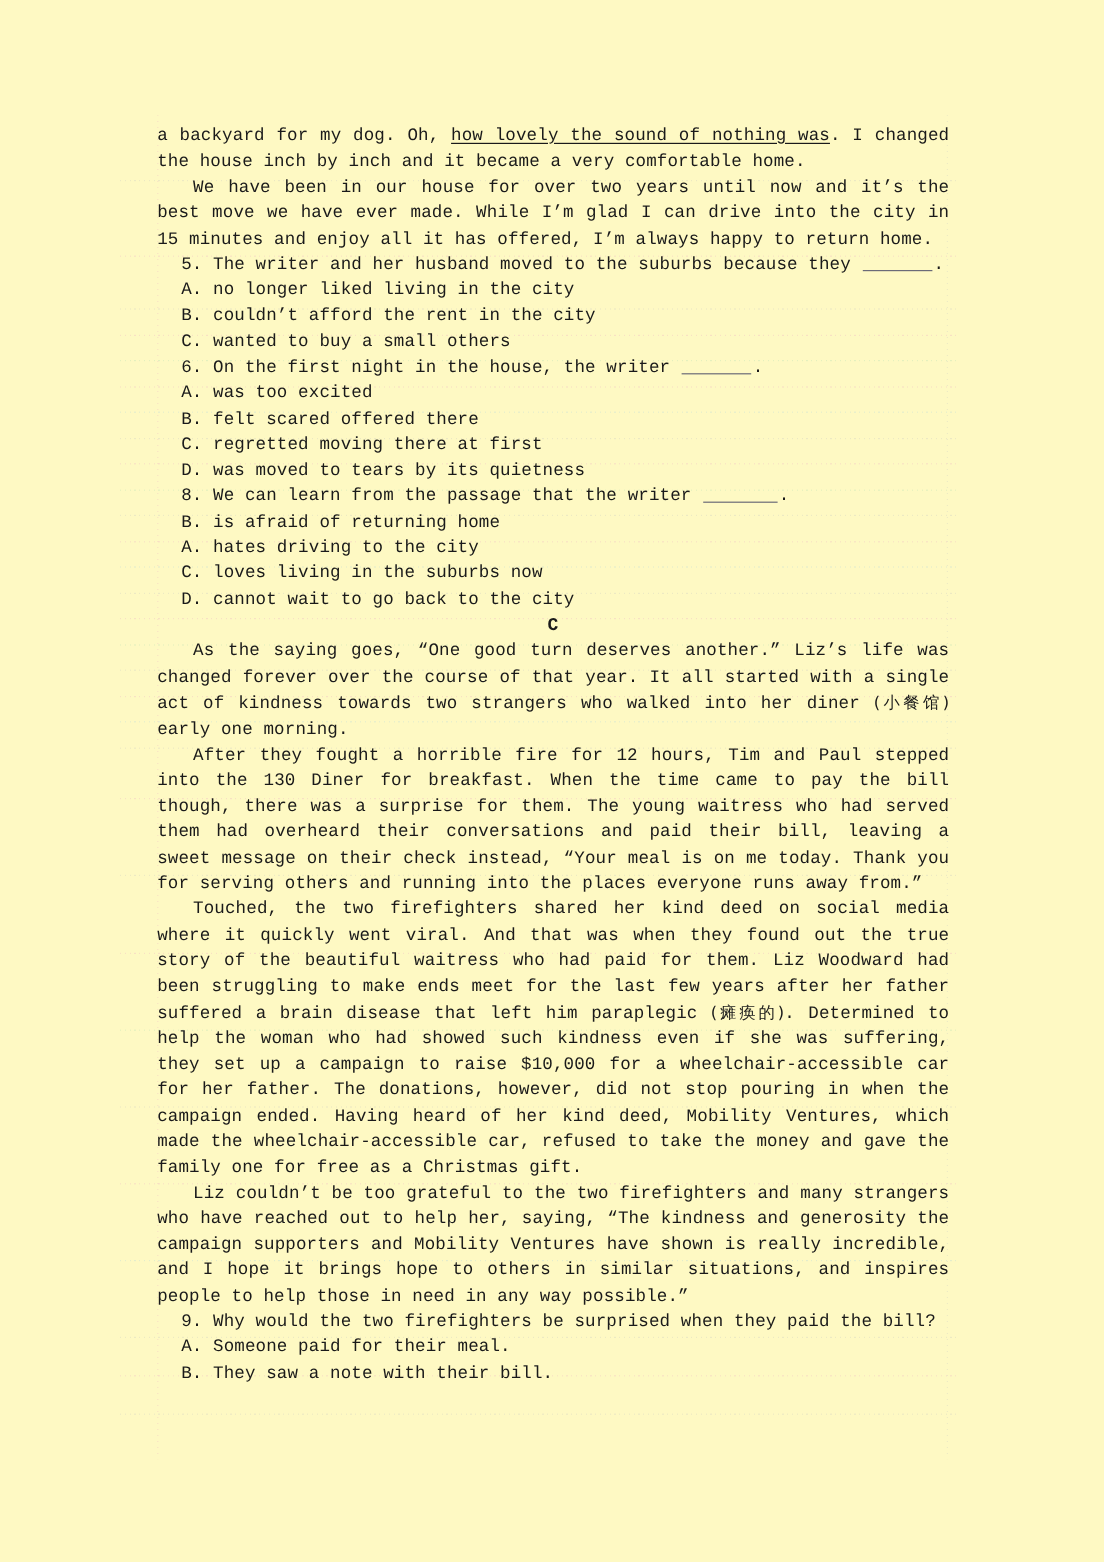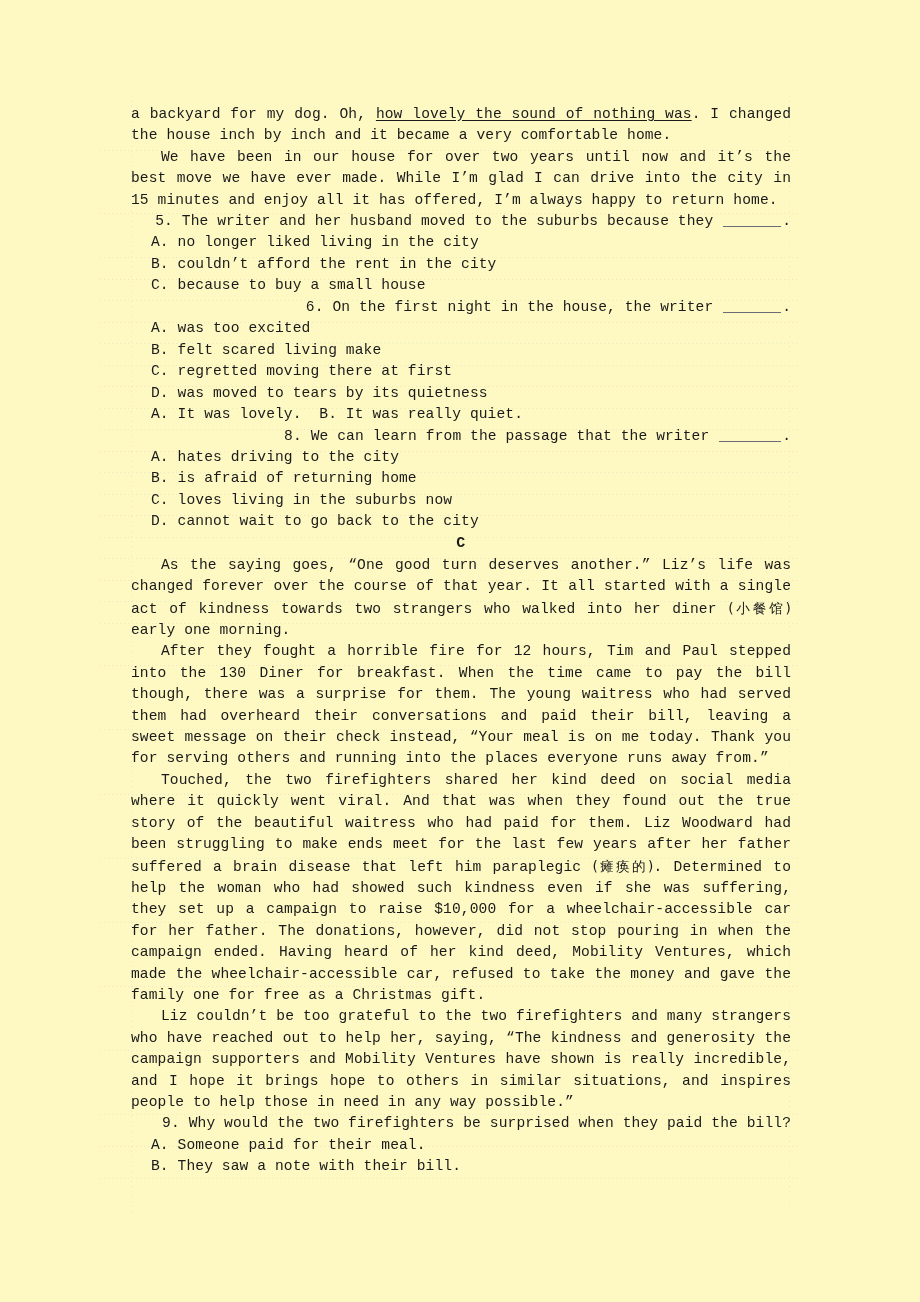--- a/index.html
+++ b/index.html
@@ -73,21 +73,21 @@
   p.para.indent { text-indent: 2.05em; }
 
   .qline {
     margin: 0;
     padding-left: 20px;
     font-size: 14.6px;
     line-height: 21.45px;
     white-space: pre;
     letter-spacing: 0.1px;
   }
-  .qline.q { padding-left: 20px; text-align: right; }
+  .qline.q { padding-left: 20px; }
   .qline.opt { padding-left: 20px; }
 
   .section-head {
     margin: 0;
     text-align: center;
     font-weight: bold;
     font-size: 15px;
     line-height: 22px;
     letter-spacing: .3px;
   }
@@ -150,39 +150,38 @@
   <div class="content">
 
     <p class="para"><span>a backyard for my dog. Oh, </span><u class="ul">how lovely the sound of nothing was</u><span>. I changed the house inch by inch and it became a very comfortable home.</span></p>
 
     <p class="para indent">We have been in our house for over two years until now and it’s the best move we have ever made. While I’m glad I can drive into the city in 15 minutes and enjoy all it has offered, I’m always happy to return home.</p>
 
     <div>
       <p class="qline q"><span>5. The writer and her husband moved to the suburbs because they </span><span class="blank"></span><span>.</span></p>
       <p class="qline opt">A. no longer liked living in the city</p>
       <p class="qline opt">B. couldn’t afford the rent in the city</p>
-      <p class="qline opt">C. because to buy a small house</p>
+      <p class="qline opt">C. wanted to buy a small others</p>
     </div>
 
     <div>
       <p class="qline q"><span>6. On the first night in the house, the writer </span><span class="blank"></span><span>.</span></p>
       <p class="qline opt">A. was too excited</p>
-      <p class="qline opt">B. felt scared living make</p>
+      <p class="qline opt">B. felt scared offered there</p>
       <p class="qline opt">C. regretted moving there at first</p>
       <p class="qline opt">D. was moved to tears by its quietness</p>
     </div>
 
     <div>
-      <p class="qline opt">A. It was lovely.  B. It was really quiet.</p>
     </div>
 
     <div>
       <p class="qline q"><span>8. We can learn from the passage that the writer </span><span class="blank wide"></span><span>.</span></p>
+      <p class="qline opt">B. is afraid of returning home</p>
       <p class="qline opt">A. hates driving to the city</p>
-      <p class="qline opt">B. is afraid of returning home</p>
       <p class="qline opt">C. loves living in the suburbs now</p>
       <p class="qline opt">D. cannot wait to go back to the city</p>
     </div>
 
     <p class="section-head">C</p>
 
     <p class="para indent"><span>As the saying goes, “One good turn deserves another.” Liz’s life was changed forever over the course of that year. It all started with a single act of kindness towards two strangers who walked into her diner </span><span class="cn">(小餐馆)</span><span> early one morning.</span></p>
 
     <p class="para indent">After they fought a horrible fire for 12 hours, Tim and Paul stepped into the 130 Diner for breakfast. When the time came to pay the bill though, there was a surprise for them. The young waitress who had served them had overheard their conversations and paid their bill, leaving a sweet message on their check instead, “Your meal is on me today. Thank you for serving others and running into the places everyone runs away from.”</p>
 

